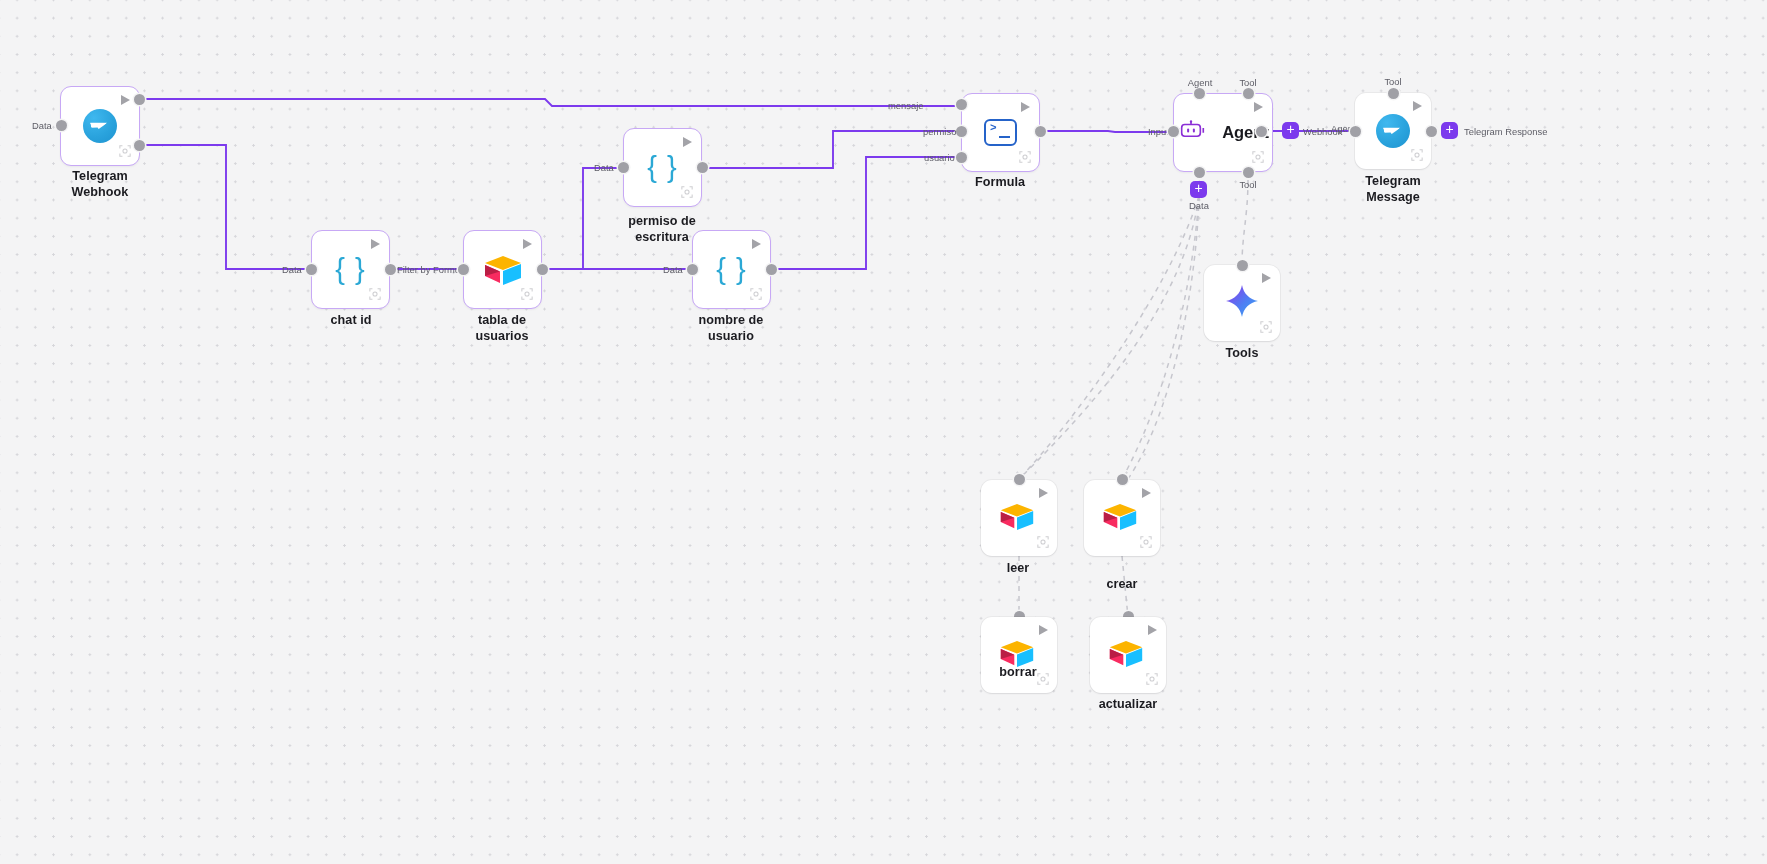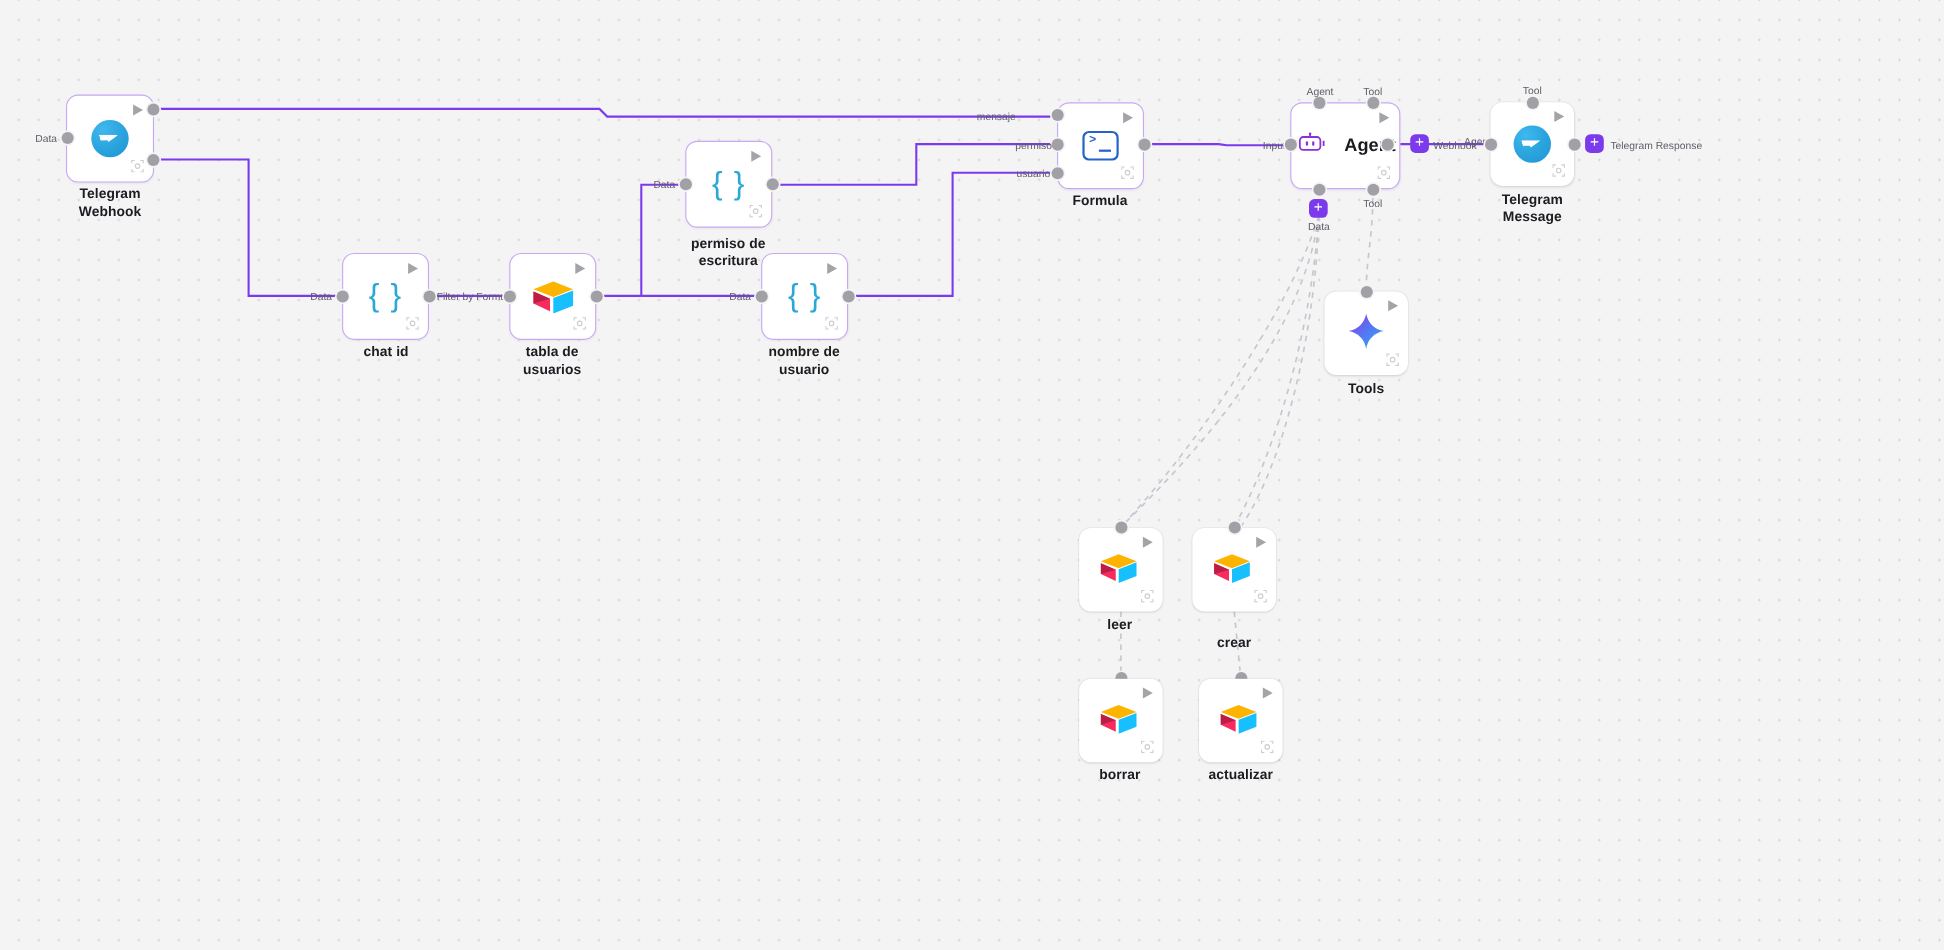--- a/index.html
+++ b/index.html
@@ -416,21 +416,21 @@
     </span>
     <span class="focus">
       <svg viewBox="0 0 14 14">
           <g fill="none" stroke="#8a8a92" stroke-width="1.2">
         <path d="M1 4V1h3M13 4V1h-3M1 10v3h3M13 10v3h-3"></path>
             <circle cx="7" cy="7" r="2.4"></circle>
           </g>
         </svg>
     </span>
   </div>
-  <div class="nlabel" style="left:948px;top:696px;width:140px;">borrar</div>
+  <div class="nlabel" style="left:948px;top:664px;width:140px;">borrar</div>
 
   <div class="node" style="left:1090px;top:617px;width:76px;height:76px;">
     <span class="run"></span>
     <span class="airt">
       <svg viewBox="0 0 40 30" width="36" height="27">
         <polygon points="20,1 38,8 20,15 2,8" fill="#fcb400"></polygon>
         <polygon points="20,16 38,9 38,23 20,30" fill="#18bfff"></polygon>
         <polygon points="2,10 17,16.5 17,28 2,21" fill="#f82b60"></polygon>
         <polygon points="2,10 17,16.5 2,21" fill="#ba1e45"></polygon>
       </svg>

